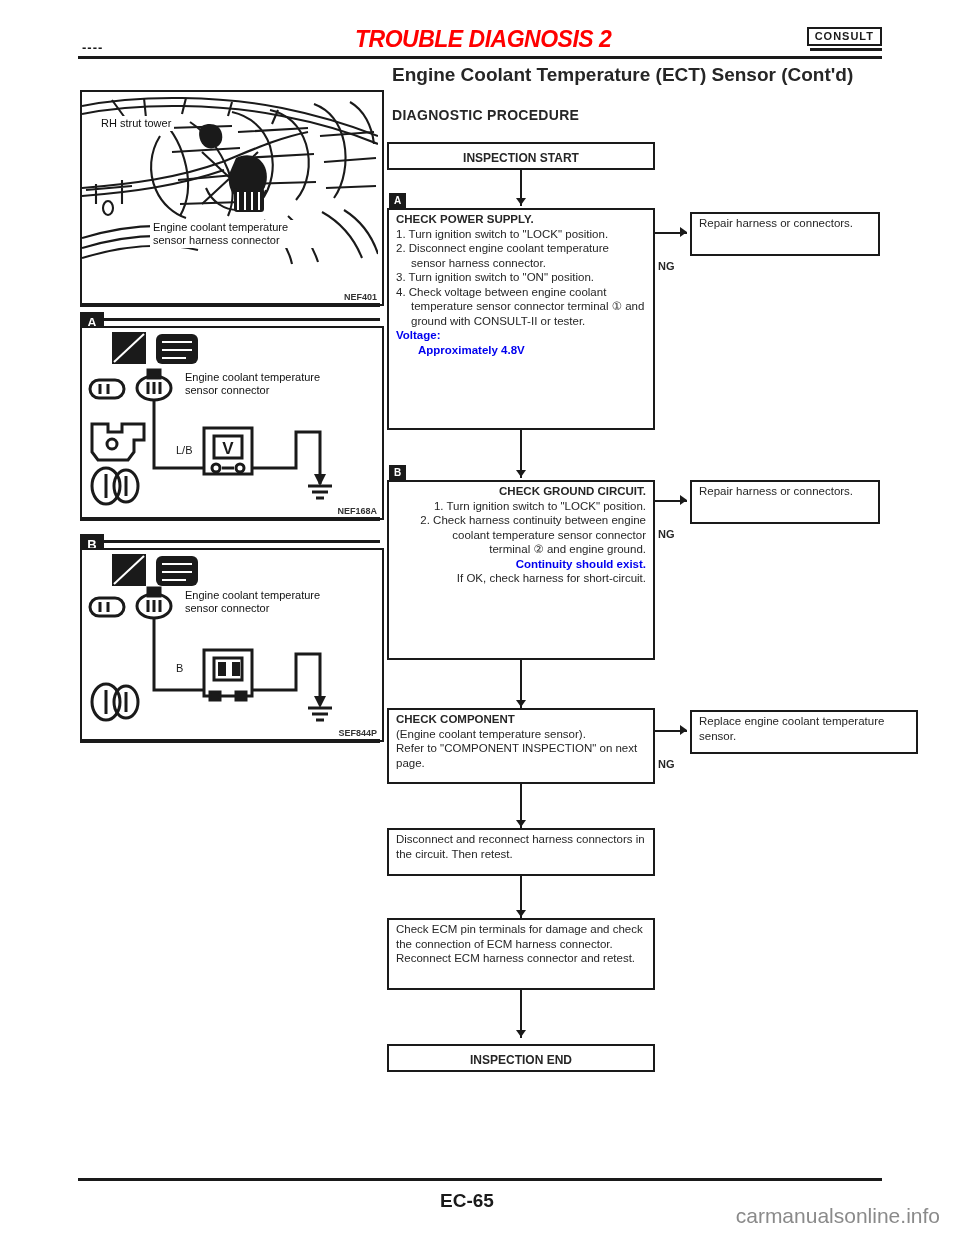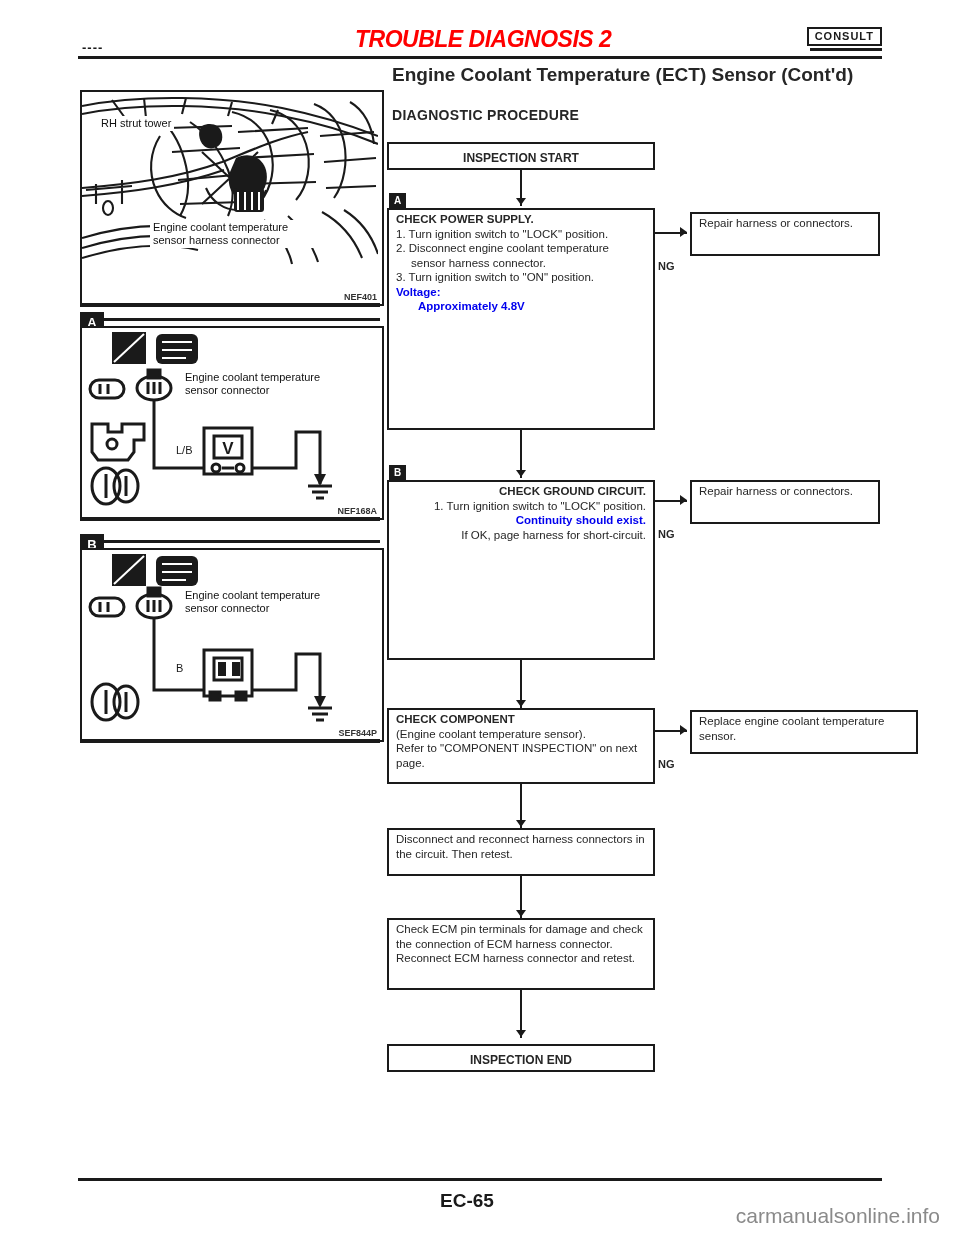--- a/index.html
+++ b/index.html
@@ -217,41 +217,43 @@
 <div class="fbox center" style="left:387px;top:142px;width:268px;height:28px;">INSPECTION START</div>
 <div class="vline" style="left:520px;top:170px;height:36px;"></div>
 <div class="arrow-d" style="left:516px;top:198px;"></div>
 
 <div class="boxtag" style="left:389px;top:193px;">A</div>
 <div class="fbox" style="left:387px;top:208px;width:268px;height:222px;">
   <b>CHECK POWER SUPPLY.</b>
   <span class="step">1. Turn ignition switch to "LOCK" position.</span>
   <span class="step">2. Disconnect engine coolant temperature sensor harness connector.</span>
   <span class="step">3. Turn ignition switch to "ON" position.</span>
+  <span class="step">4. Check voltage between engine coolant temperature sensor connector terminal ① and ground with CONSULT-II or tester.</span>
   <span class="blue">Voltage:</span>
   <span class="blue" style="display:block;padding-left:22px;">Approximately 4.8V</span>
 </div>
 
 <div class="hline" style="left:655px;top:232px;width:32px;"></div>
 <div class="arrow-r" style="left:680px;top:227px;"></div>
 <div class="flabel" style="left:658px;top:212px;">NG</div>
 <div class="fbox" style="left:690px;top:212px;width:190px;height:44px;">
   <span>Repair harness or connectors.</span>
 </div>
 
 <div class="vline" style="left:520px;top:430px;height:48px;"></div>
 <div class="arrow-d" style="left:516px;top:470px;"></div>
 <div class="flabel" style="left:527px;top:440px;">OK</div>
 
 <div class="boxtag" style="left:389px;top:465px;">B</div>
 <div class="fbox" style="left:387px;top:480px;width:268px;height:180px;text-align:right;">
   <b>CHECK GROUND CIRCUIT.</b>
   <span class="step">1. Turn ignition switch to "LOCK" position.</span>
+  <span class="step">2. Check harness continuity between engine coolant temperature sensor connector terminal ② and engine ground.</span>
   <span class="blue" style="display:block;">Continuity should exist.</span>
-  <span style="display:block;">If OK, page harness for short-circuit.</span>
+  <span style="display:block;">If OK, check harness for short-circuit.</span>
 </div>
 <div class="hline" style="left:655px;top:500px;width:32px;"></div>
 <div class="arrow-r" style="left:680px;top:495px;"></div>
 <div class="flabel" style="left:658px;top:480px;">NG</div>
 <div class="fbox" style="left:690px;top:480px;width:190px;height:44px;">
   <span>Repair harness or connectors.</span>
 </div>
 <div class="vline" style="left:520px;top:660px;height:48px;"></div>
 <div class="arrow-d" style="left:516px;top:700px;"></div>
 <div class="flabel" style="left:527px;top:666px;">OK</div>

